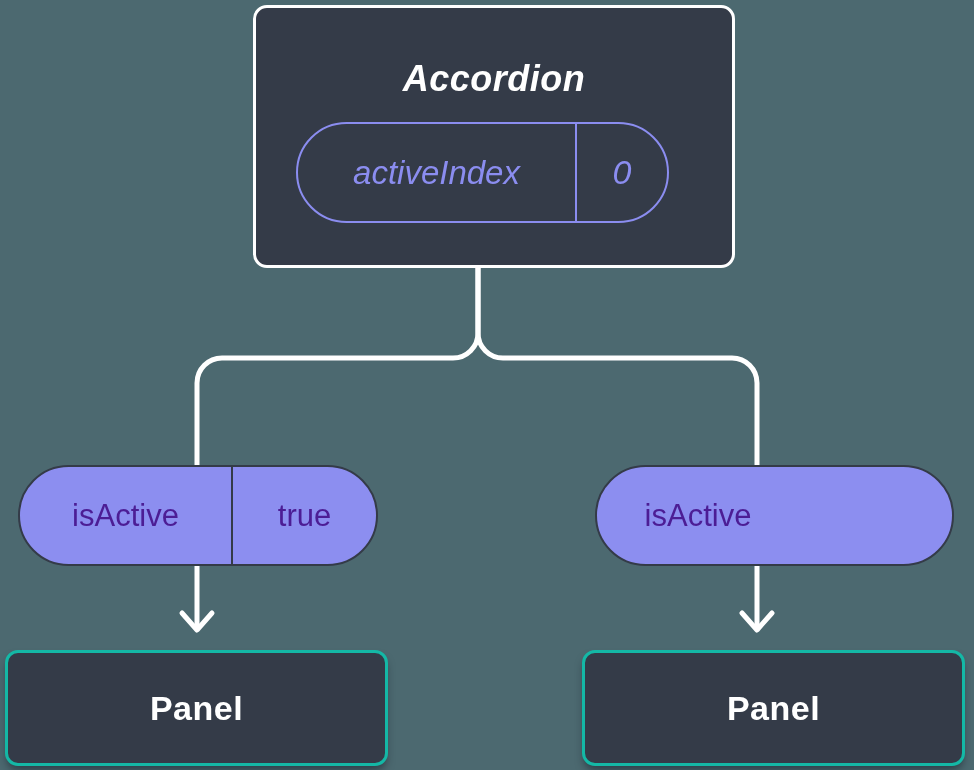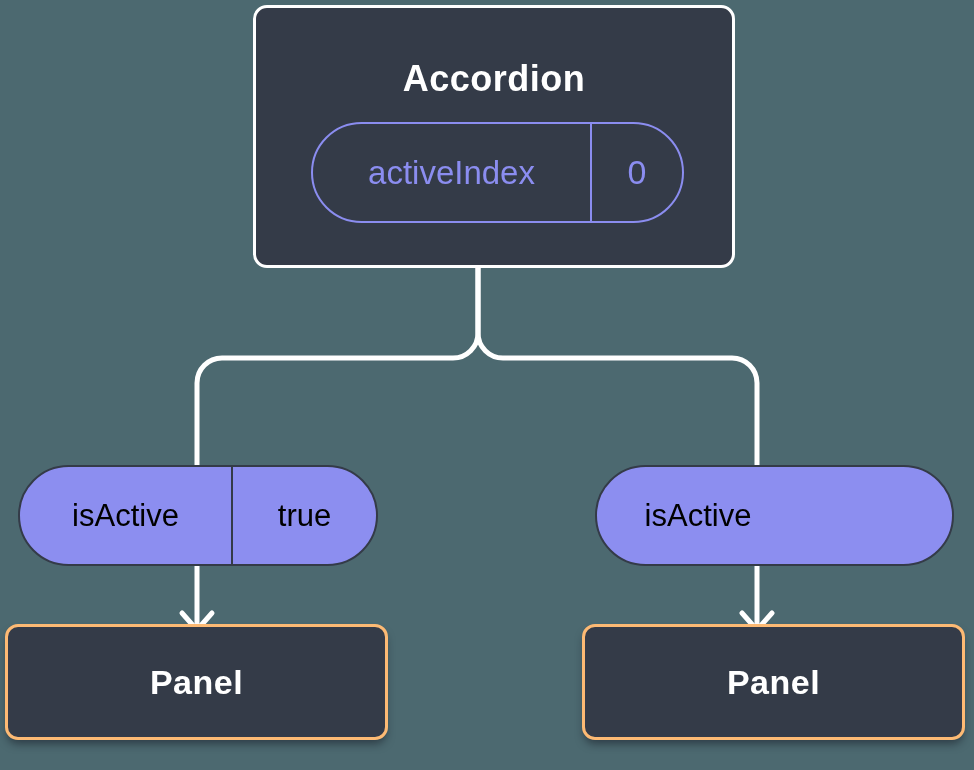--- a/index.html
+++ b/index.html
@@ -32,38 +32,39 @@
     stroke-linejoin: round;
   }
 
   
   .node {
     position: absolute;
     box-sizing: border-box;
     background: #343B48;
     border: 3px solid #FFFFFF;
     border-radius: 14px;
+    font-style: italic;
   }
   .node-root {
     left: 253px; top: 5px;
     width: 482px; height: 263px;
   }
   .node-title {
     position: absolute;
     top: 50px; left: 0;
     width: 100%;
     text-align: center;
     color: #FFFFFF;
     font-size: 36px;
     font-weight: 600;
     letter-spacing: 0.5px;
   }
   .prop-pill {
     position: absolute;
-    left: 55px; top: 114px;
+    left: 40px; top: 114px;
     width: 373px; height: 101px;
     box-sizing: border-box;
     border: 2.5px solid #8B8DF0;
     border-radius: 52px;
     display: flex;
     align-items: stretch;
     color: #8B8DF0;
     font-size: 33px;
   }
   .prop-pill .pill-label {
@@ -84,21 +85,21 @@
   
   .state-pill {
     position: absolute;
     box-sizing: border-box;
     height: 101px;
     background: #8C8EF0;
     border: 2.5px solid #343B48;
     border-radius: 52px;
     display: flex;
     align-items: stretch;
-    color: #000000;
+    color: #4c1d95;
     font-size: 31px;
     font-weight: 500;
   }
   .state-pill .pill-label {
     display: flex;
     align-items: center;
     justify-content: center;
   }
   .state-pill .pill-value {
     flex: 1;
@@ -109,25 +110,25 @@
     text-align: center;
   }
   .state-pill-left  { left: 18px;  top: 465px; width: 360px; }
   .state-pill-left  .pill-label { width: 211px; }
   .state-pill-right { left: 595px; top: 465px; width: 359px; }
   .state-pill-right .pill-label { width: 202px; }
 
   
   .panel {
     position: absolute;
-    top: 624px;
+    top: 650px;
     height: 116px;
     box-sizing: border-box;
     background: #343B48;
-    border: 3px solid #fdba74;
+    border: 3px solid #14b8a6;
     border-radius: 13px;
     display: flex;
     align-items: center;
     justify-content: center;
     color: #FFFFFF;
     font-size: 34px;
     font-weight: 600;
     letter-spacing: 0.5px;
     box-shadow: 0 6px 8px -2px rgba(22,27,38,0.55);
   }

